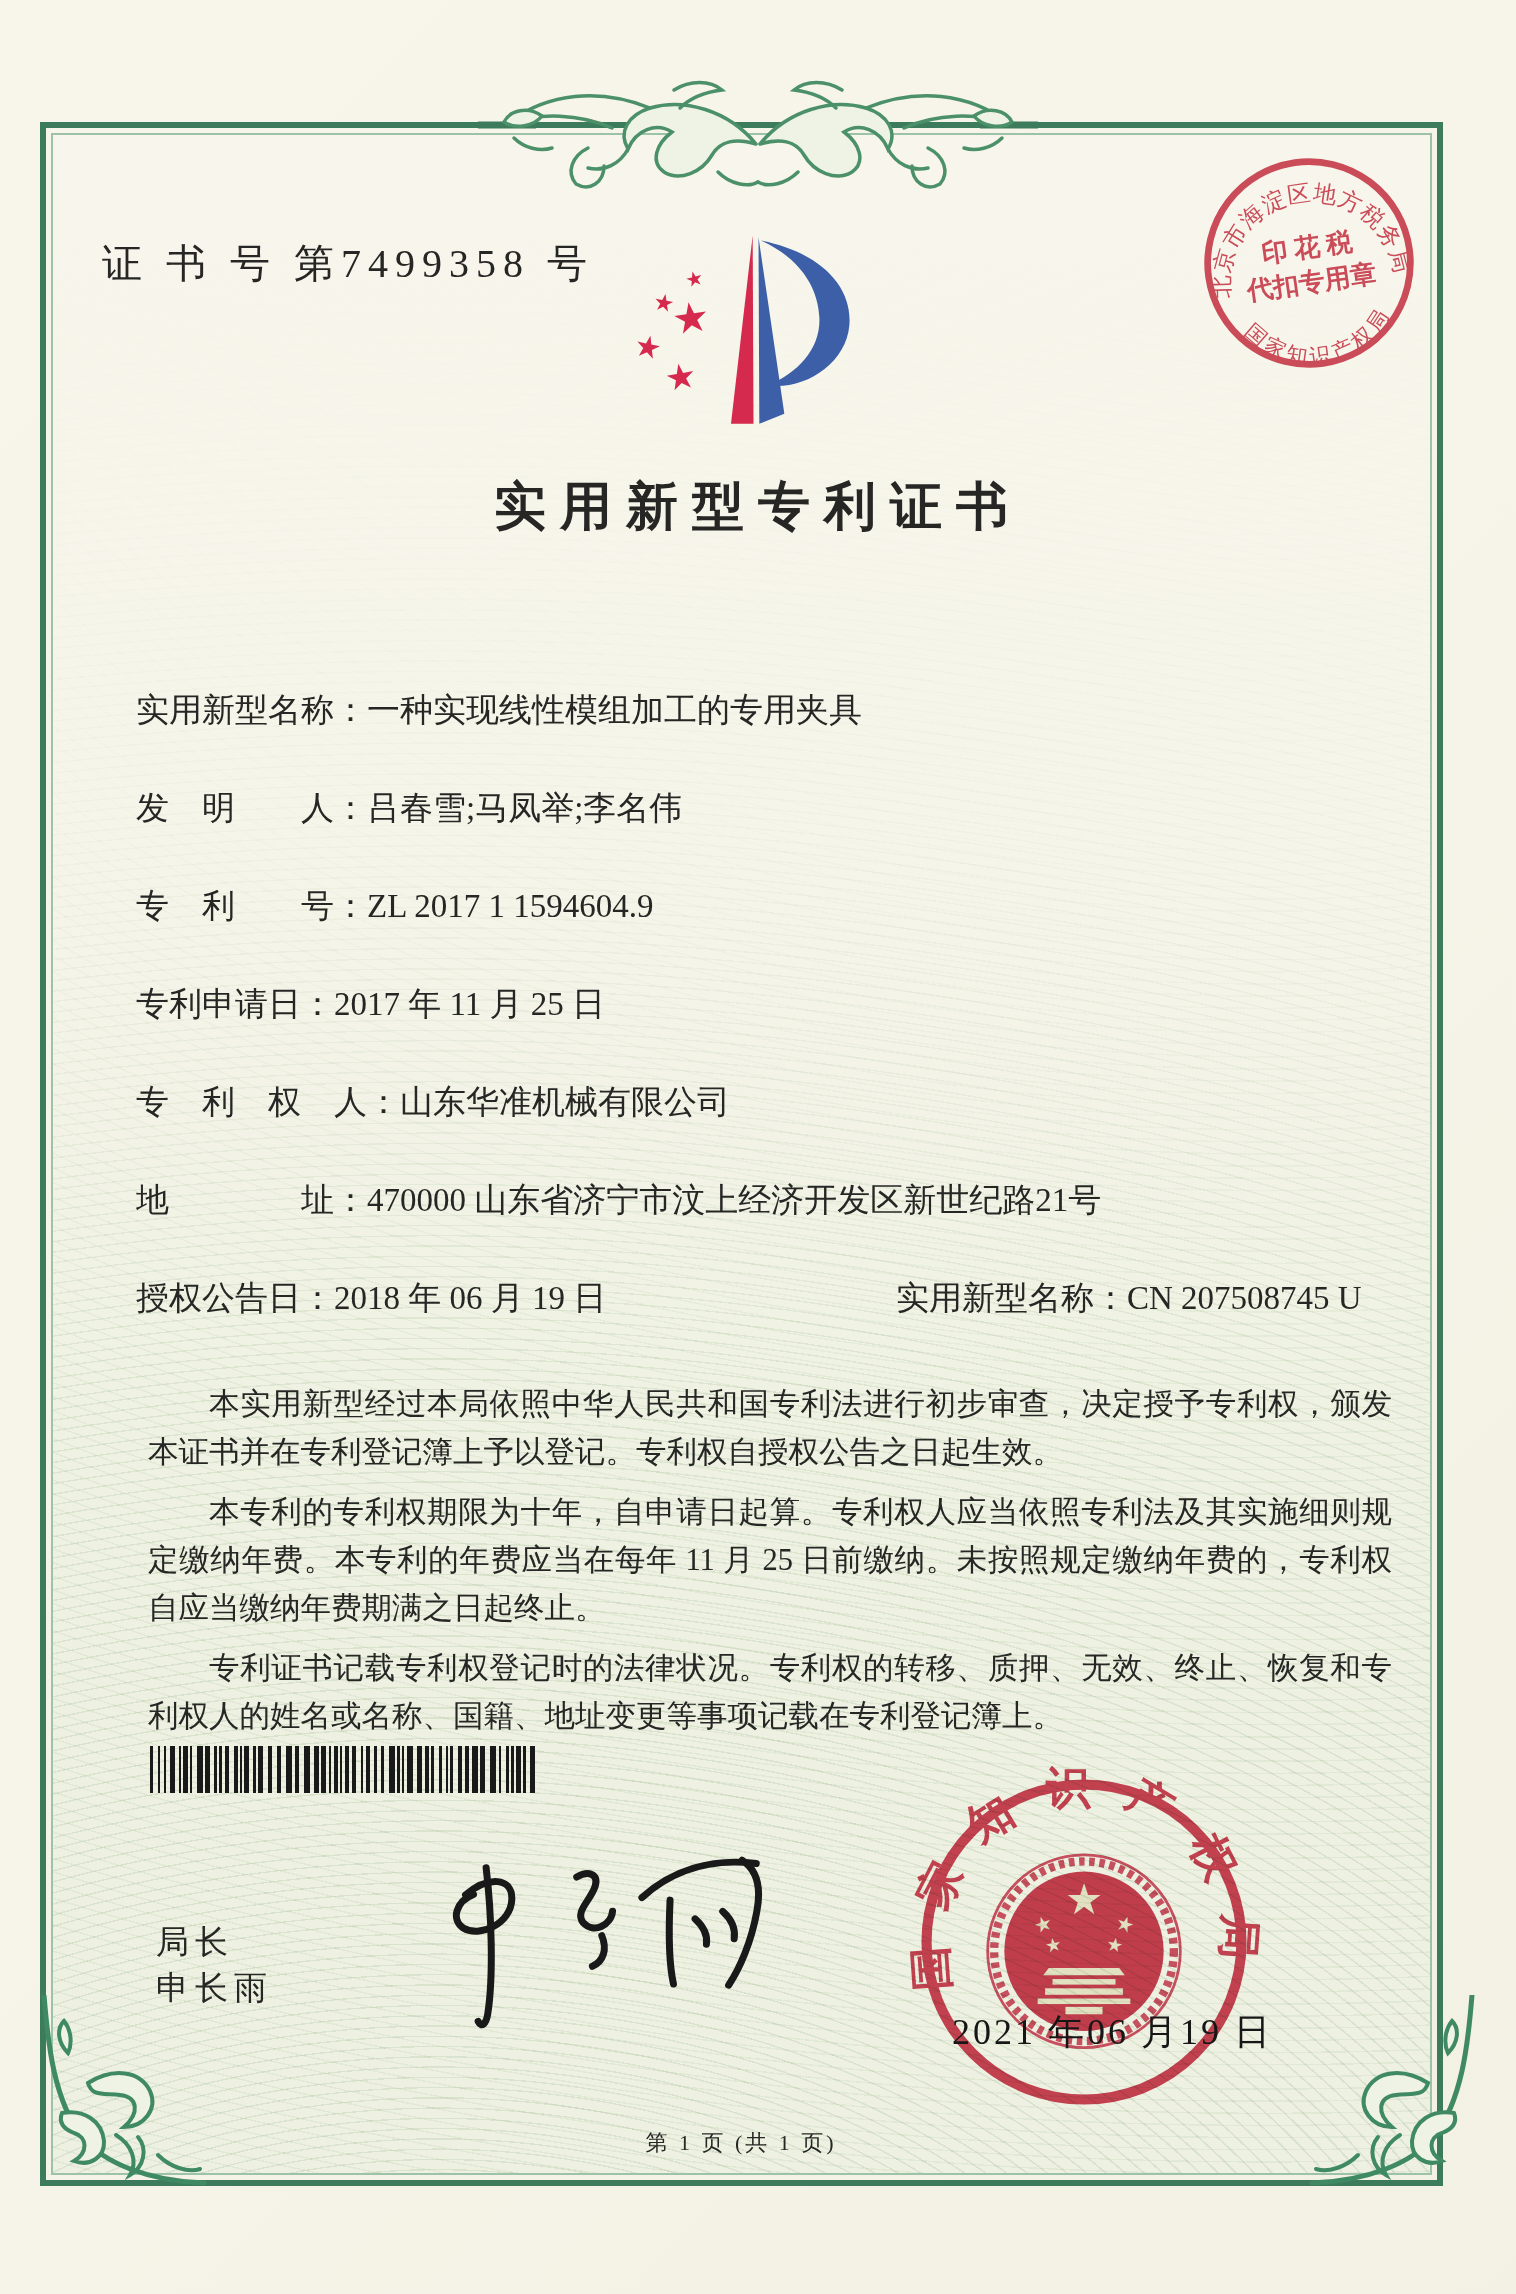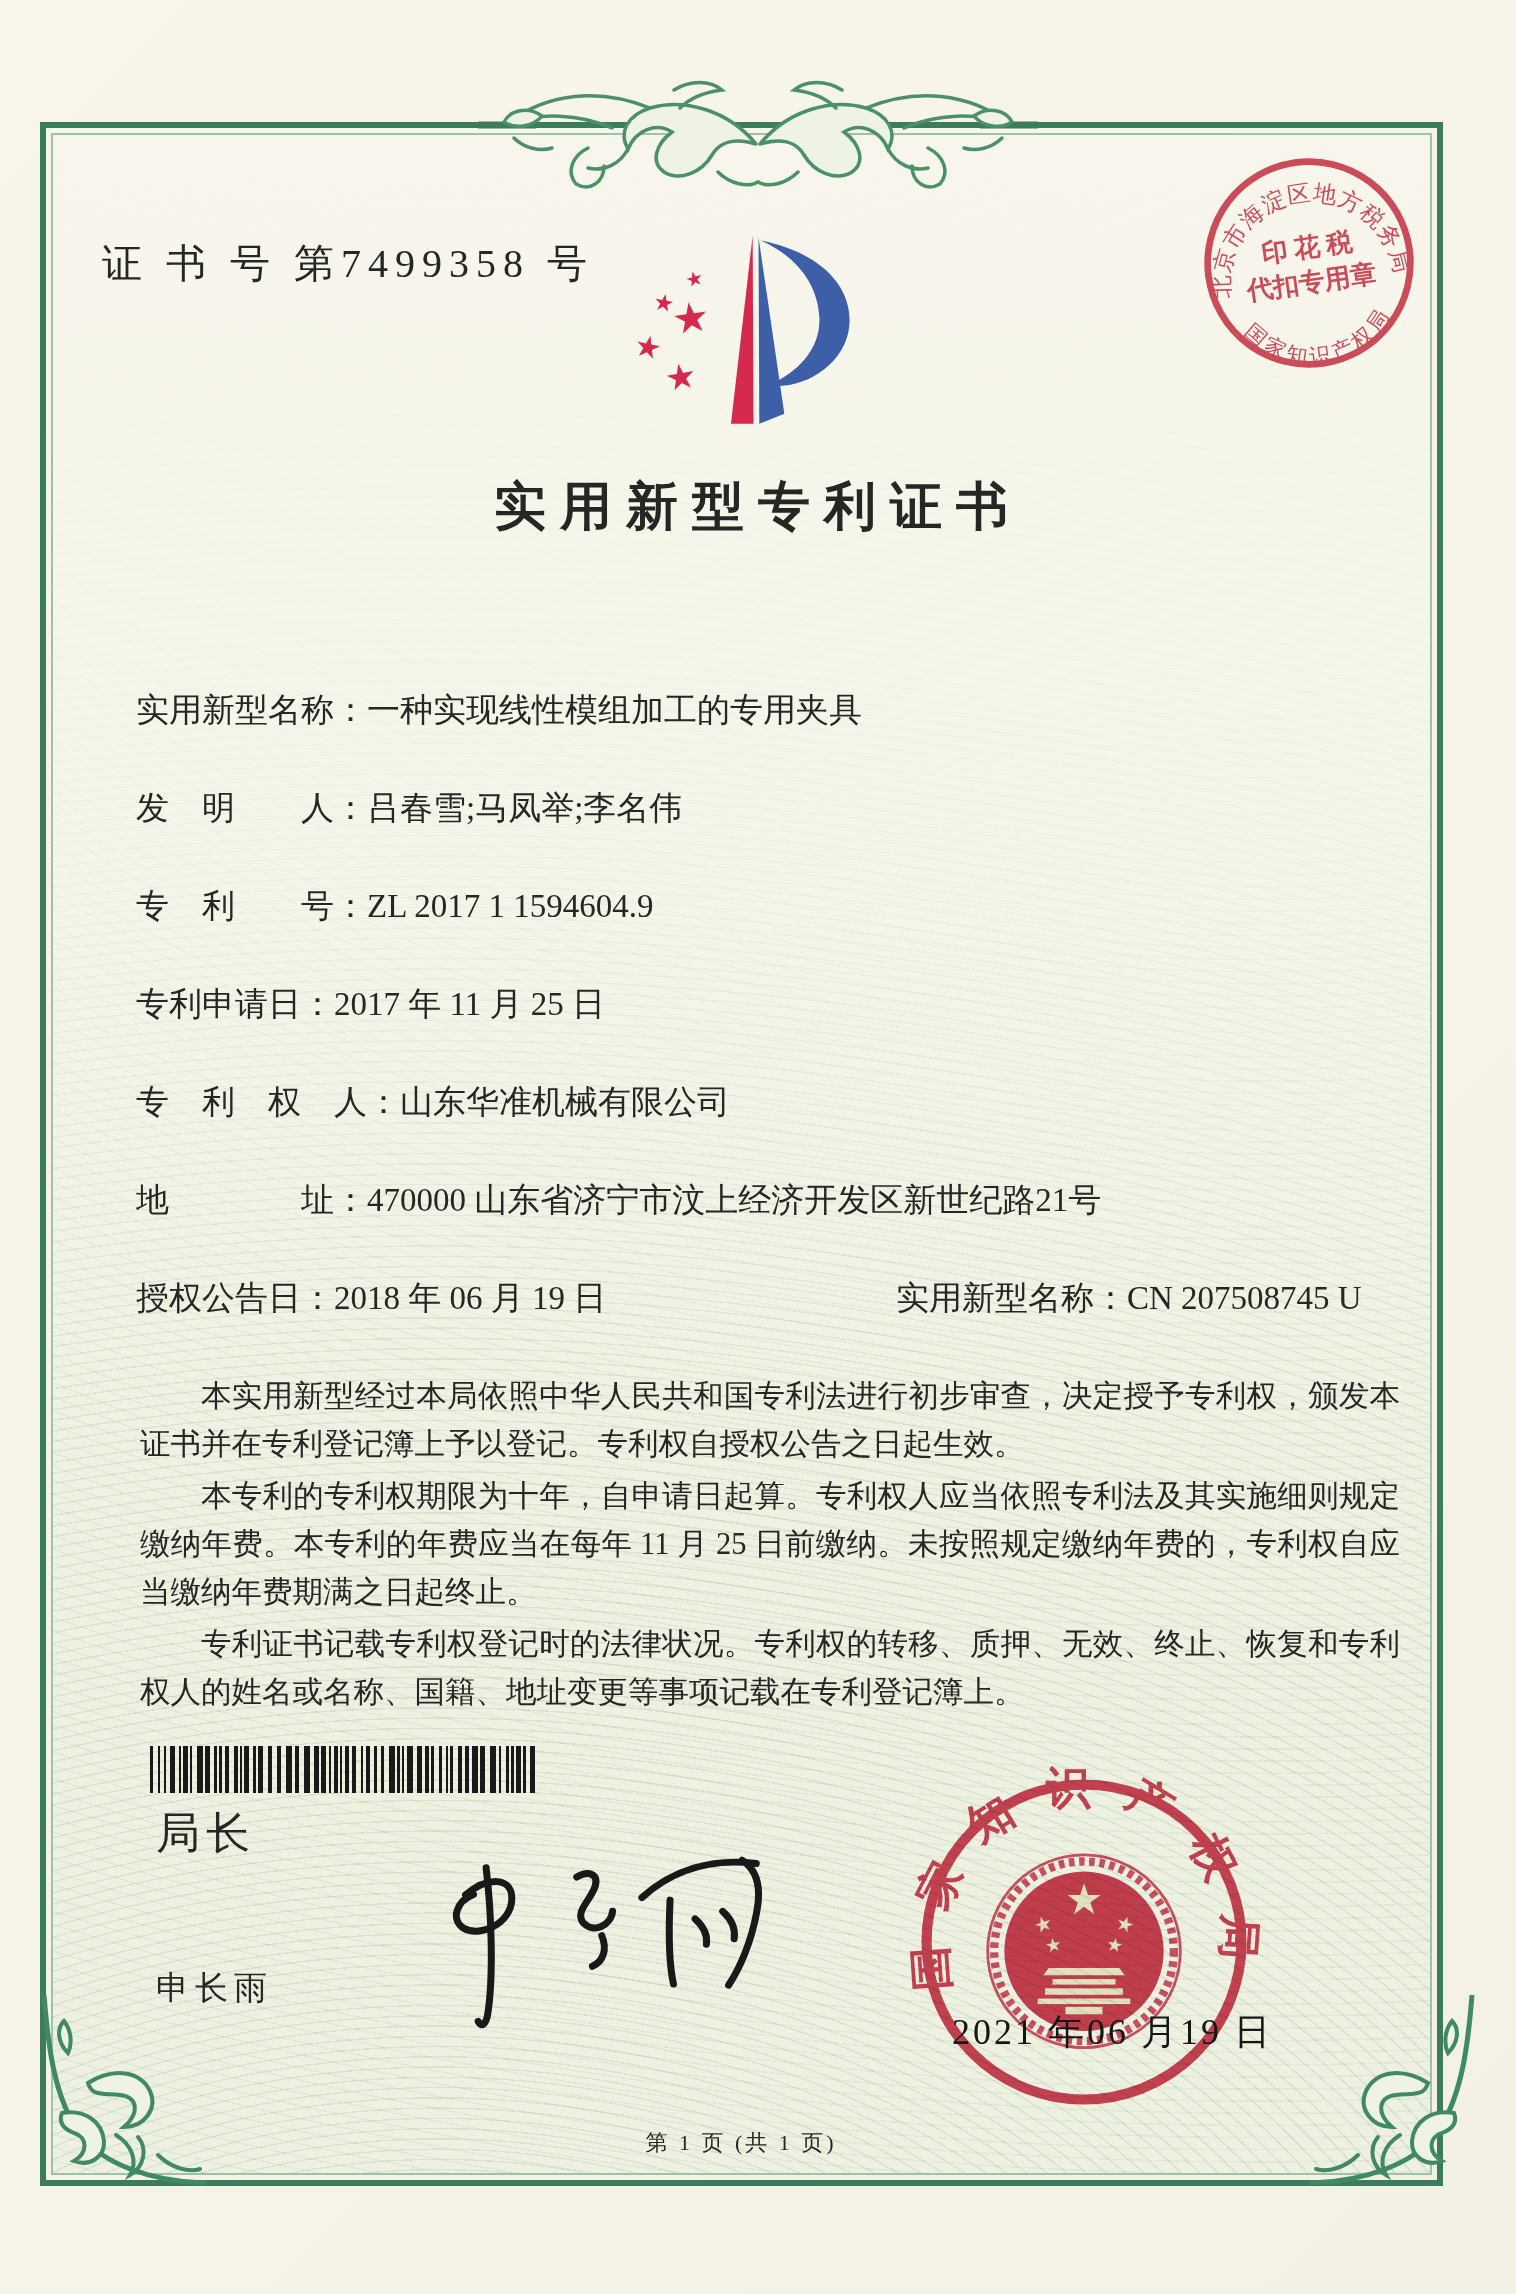--- a/index.html
+++ b/index.html
@@ -20,24 +20,24 @@
   
   .cert-no{position:absolute;left:102px;top:236px;font-size:40px;letter-spacing:7px;}
   .title{position:absolute;left:0;top:472px;width:1516px;text-align:center;
          font-size:52px;font-weight:700;letter-spacing:14px;}
   .field-row{position:absolute;left:136px;width:1280px;font-size:33px;white-space:nowrap;}
   .flabel{display:inline-block;}
   .fvalue{display:inline-block;}
   .grant-no{position:absolute;left:760px;top:0;}
   .bodytext{position:absolute;left:136px;top:1368px;width:1268px;font-size:30.5px;
             line-height:48px;text-align:justify;}
-  .bodytext p{margin:4px;text-indent:2em;}
+  .bodytext p{margin:12px;text-indent:2em;}
   #barcode{position:absolute;left:150px;top:1746px;width:398px;height:47px;font-size:0;overflow:hidden;}
   #barcode div{display:inline-block;height:100%;background:#191919;vertical-align:top;}
-  .director-title{position:absolute;left:156px;top:1804px;font-size:44px;letter-spacing:6px;}
+  .director-title{position:absolute;left:156px;top:1920px;font-size:33px;letter-spacing:6px;}
   .director-name{position:absolute;left:156px;top:1966px;font-size:33px;letter-spacing:6px;}
   .seal-date{position:absolute;left:952px;top:2008px;font-size:36px;letter-spacing:3px;color:#161616;z-index:6;}
   .page-no{position:absolute;left:0;top:2128px;width:1482px;text-align:center;font-size:22px;letter-spacing:3px;}
   .seal{mix-blend-mode:multiply;}
 </style>
 </head>
 <body>
 
 <div id="page">
 

